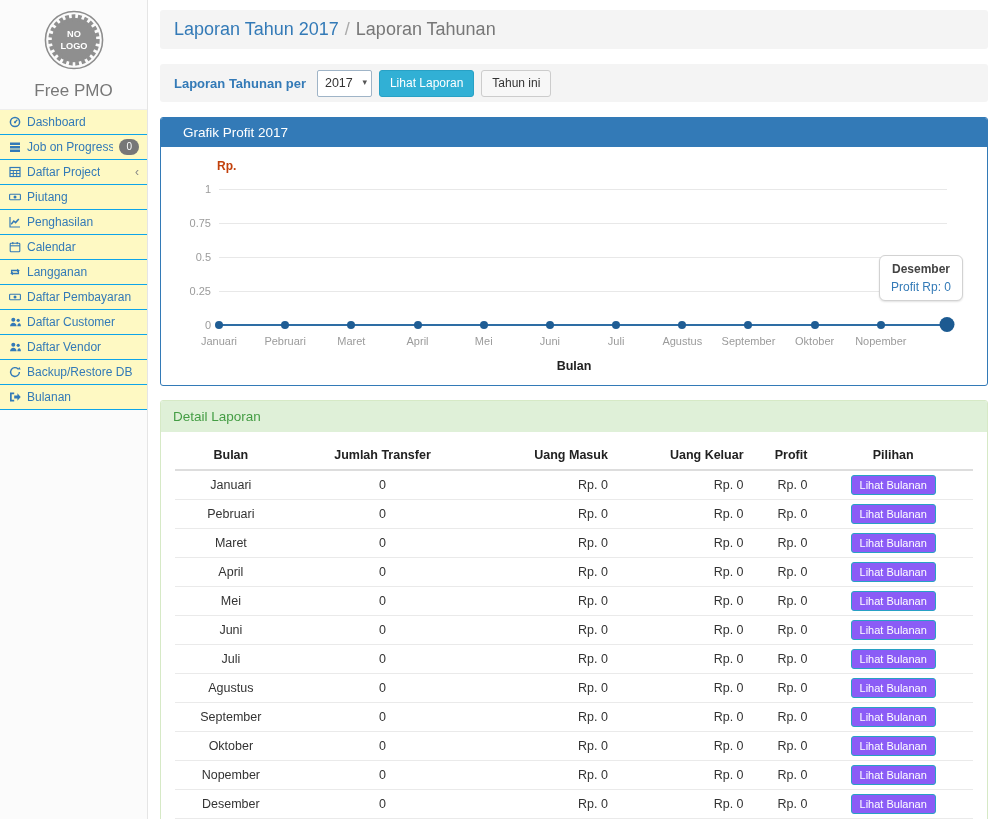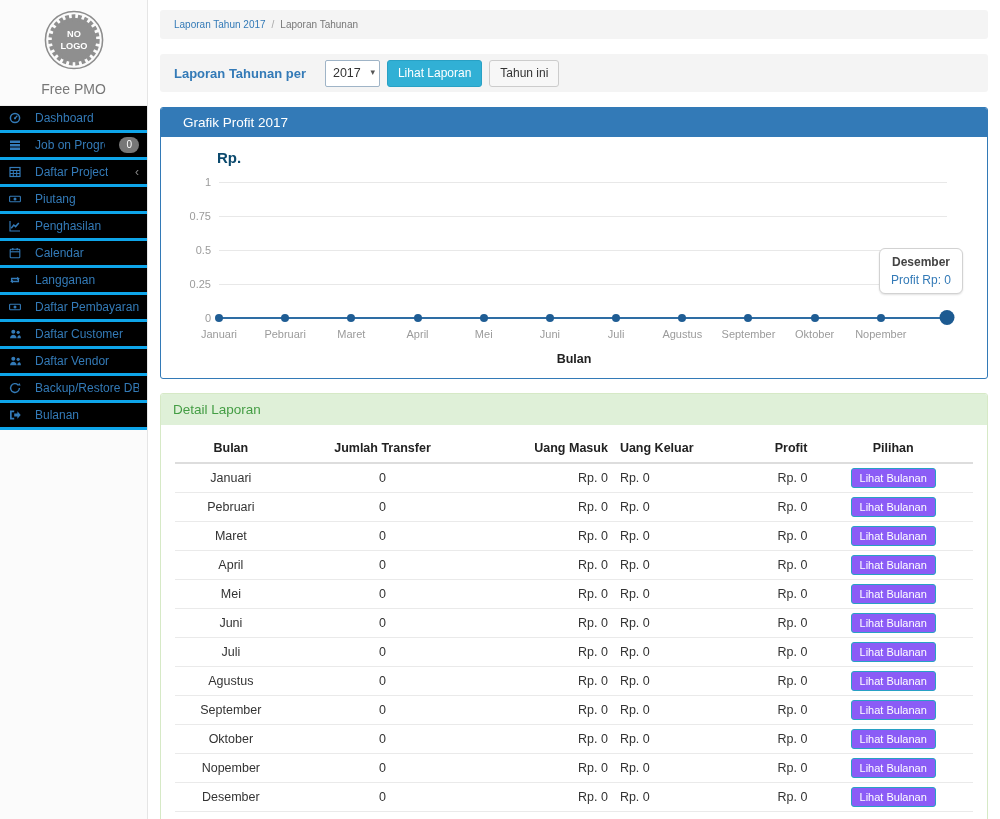--- a/index.html
+++ b/index.html
@@ -8,58 +8,58 @@
     width:1000px; height:819px; overflow:hidden;
     font-family:"Liberation Sans", sans-serif;
     font-size:13px; color:#333; background:#fff;
   }
   a { text-decoration:none; }
   .wrap { display:flex; min-height:781px; align-items:stretch; }
 
   
   .sidebar { width:148px; flex:0 0 148px; background:#fbfbfb; border-right:1px solid #e5e5e5; }
   .logo-box { text-align:center; padding:9px 0 8px; }
-  .brand { color:#777; font-size:14px; margin-top:7px; }
+  .brand { color:#777; font-size:17px; margin-top:7px; }
   .menu { list-style:none; margin:0; padding:0; border-top:1px solid #eee; }
   .menu li {
-    display:flex; align-items:center; gap:14px;
-    padding:4px 8px 4px 9px; border-bottom:3px solid #0ea5e9;
-    color:#337ab7; font-size:12px; line-height:16px; cursor:pointer; background:#000000;
+    display:flex; align-items:center; gap:6px;
+    padding:4px 8px 4px 9px; border-bottom:1px solid #0ea5e9;
+    color:#337ab7; font-size:12px; line-height:16px; cursor:pointer; background:#fef9c3;
   }
   .menu .mi { width:12px; height:12px; flex:0 0 12px; display:inline-block; }
   .menu .mi svg { width:12px; height:12px; display:block; }
   .menu .lbl { white-space:nowrap; overflow:hidden; }
   .badge { margin-left:auto; background:#777; color:#fff; font-size:10px; line-height:10px; padding:3px 7px; border-radius:9px; }
   .chev { margin-left:auto; color:#888; font-size:12px; }
 
   
   .content { flex:1; padding:10px 12px 0 12px; background:#fff; }
-  .crumb { background:#f4f4f4; border-radius:3px; padding:9px 14px; font-size:10px; color:#777; margin-bottom:15px; }
+  .crumb { background:#f4f4f4; border-radius:3px; padding:9px 14px; font-size:18px; color:#777; margin-bottom:15px; }
   .crumb a { color:#337ab7; }
   .crumb .sep { margin:0 6px; color:#aaa; }
 
   .filter { background:#f4f4f4; border-radius:3px; padding:5px 14px; display:flex; align-items:center; gap:7px; margin-bottom:15px; height:38px; }
-  .filter .flabel { color:#337ab7; font-weight:bold; font-size:13px; margin-right:12px; }
+  .filter .flabel { color:#337ab7; font-weight:bold; font-size:13px; margin-right:4px; }
   .sel-wrap { position:relative; display:inline-block; }
   .sel-wrap select {
     -webkit-appearance:none; appearance:none; background:#fff;
     border:1px solid #9fb4c7; border-radius:2px; height:27px; padding:3px 18px 3px 7px;
     font-size:12.5px; font-family:inherit; color:#333;
   }
   .sel-wrap .caret { position:absolute; right:5px; top:7px; font-size:9px; color:#555; pointer-events:none; }
   .btn { display:inline-block; border-radius:3px; font-size:12px; padding:5px 10px; line-height:15px; cursor:pointer; font-family:inherit; }
   .btn-info { background:#31b0d5; border:1px solid #28a1c5; color:#fff; }
   .btn-default { background:#f7f7f7; border:1px solid #ccc; color:#333; }
 
   
   .panel { border-radius:3px; margin-bottom:14px; background:#fff; }
   .panel-chart { border:1px solid #337ab7; }
   .panel-chart .phead { background:#337ab7; color:#fff; padding:7px 22px; font-size:13.5px; border-radius:2px 2px 0 0; }
   .chart-body { padding:10px 14px 12px; }
-  .y-title { font-weight:bold; font-size:15px; margin:2px 0 0 2px; color:#0c4a6e;padding-left:40px; }
+  .y-title { font-weight:bold; font-size:12px; margin:2px 0 0 2px; color:#c2410c;padding-left:40px; }
   .plot { position:relative; height:136px; margin:16px 26px 0 44px; }
   .gl { position:absolute; left:0; right:0; height:1px; background:#e8e8e8; }
   .baseline { position:absolute; left:0; right:0; bottom:-1px; height:2px; background:#2e6da4; }
   .ytick { position:absolute; right:calc(100% + 8px); transform:translateY(-50%); font-size:11px; color:#9b9b9b; white-space:nowrap; }
   .pt { position:absolute; bottom:0; width:0; }
   .dot { position:absolute; left:0; bottom:-4px; transform:translateX(-50%); width:8px; height:8px; border-radius:50%; background:#1f5d94; }
   .pt.big .dot { width:15px; height:15px; bottom:-7px; background:#1c5astrong; background:#1c5a91; }
   .xlbl { position:absolute; top:10px; left:0; transform:translateX(-50%); font-size:11px; color:#9b9b9b; white-space:nowrap; }
   .tip {
     position:absolute; right:-16px; bottom:24px; background:#fff;
@@ -74,21 +74,21 @@
   .panel-detail { border:1px solid #d6e9c6; }
   .panel-detail .phead { background:#dff0d8; color:#449d44; padding:8px 12px; font-size:13.5px; border-radius:2px 2px 0 0; }
   .detail-body { padding:8px 14px 18px; }
   table.rpt { width:100%; border-collapse:collapse; font-size:12.5px; }
   .rpt th { padding:8px 6px 7px; border-bottom:2px solid #ddd; font-size:12.5px; color:#222; }
   .rpt td { padding:4px 6px; border-bottom:1px solid #eaeaea; color:#333; }
   .rpt tr.total td { font-weight:bold; border-bottom:none; padding-top:6px; }
   .c-bulan  { width:14%; text-align:center; }
   .c-jumlah { width:24%; text-align:center; }
   .c-masuk  { width:17%; text-align:right; }
-  .c-keluar { width:17%; text-align:left; }
+  .c-keluar { width:17%; text-align:right; }
   .c-profit { width:8%;  text-align:right; }
   .c-pilihan{ width:20%; text-align:center; }
   .btn-xs { background:#8b5cf6; border:1px solid #28a1c5; color:#fff; font-size:11px; padding:3px 8px; border-radius:3px; cursor:pointer; font-family:inherit; }
 </style>
 </head>
 <body>
 
 <div class="wrap">
 
   <aside class="sidebar">

